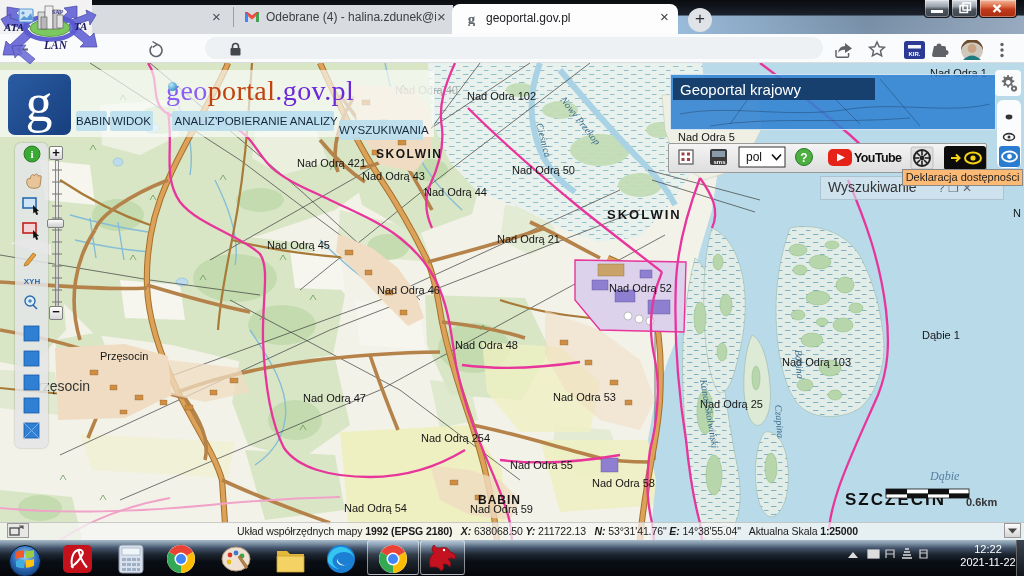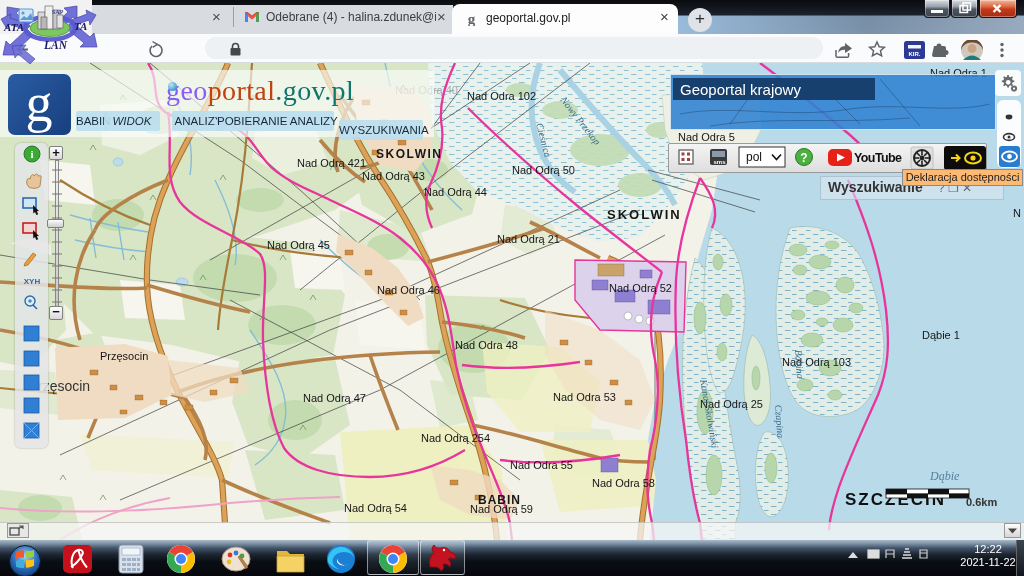--- a/index.html
+++ b/index.html
@@ -387,25 +387,25 @@
       </g>
     </svg>
 
     
     <div id="hdr"></div>
     <div id="glogo"></div>
     <svg class="abs" style="left:8px;top:11px;" width="63" height="61">
         <text x="31" y="47" font-size="54" font-family="Liberation Serif,serif" fill="#fff" text-anchor="middle">g</text>
       </svg>
     <div class="abs" style="left:160px;top:12px;width:300px;height:34px;font-family:'Liberation Serif',serif;font-size:28px;letter-spacing:.4px;">
-      <span style="color:#8b5cf6;margin-left:6px;">geo</span><span style="color:#c2410c;">portal</span><span style="color:#0f766e;">.gov.pl</span>
+      <span style="color:#8b5cf6;margin-left:6px;">geo</span><span style="color:#c2410c;">portal</span><span style="color:#6d28d9;">.gov.pl</span>
     </div>
     <div class="abs" style="left:168px;top:19px;width:9px;height:9px;border-radius:50%;background:radial-gradient(circle at 35% 30%,#bfe4f4,#56a8d4 60%,#1f6ba0);"></div>
     <div class="menubtn" style="left:76px;width:31px;">BABIN</div>
-    <div class="menubtn" style="left:104px;width:56px;font-style:italic;">WIDOK</div>
+    <div class="menubtn" style="left:110px;width:43px;">WIDOK</div>
     <div class="menubtn" style="left:172px;width:53px;">ANALIZY</div>
     <div class="menubtn" style="left:217px;width:117px;">POBIERANIE ANALIZY</div>
     <div class="menubtn" style="left:339px;width:84px;margin-top:9px;">WYSZUKIWANIA</div>
 
     
     <div id="tools"></div>
     <svg class="abs" style="left:15px;top:80px;" width="34" height="310" viewBox="0 0 34 310">
       <circle cx="17" cy="11" r="8" fill="#3aaa35" stroke="#2a7a28" stroke-width="1"></circle>
       <text x="17" y="15" font-size="11" font-weight="bold" fill="#fff" text-anchor="middle" font-family="Liberation Serif,serif">i</text>
       <g transform="translate(9,31)">
@@ -538,33 +538,34 @@
       <circle cx="12" cy="37" r="1.5" fill="#333"></circle>
     </svg>
     <div class="abs" style="left:999px;top:83px;width:21px;height:21px;background:#2a7cd0;border-radius:3px;"></div>
     <svg class="abs" style="left:999px;top:83px;" width="21" height="21">
       <ellipse cx="10.5" cy="10.5" rx="7.5" ry="5" fill="none" stroke="#fff" stroke-width="1.8"></ellipse>
       <circle cx="10.5" cy="10.5" r="2.4" fill="#fff"></circle>
     </svg>
 
     
     <div class="abs" style="left:820px;top:113px;width:184px;height:24px;background:rgba(219,232,240,.6);border:1px solid rgba(150,170,185,.55);box-sizing:border-box;"></div>
-    <div class="abs" style="left:828px;top:116px;font-size:14px;font-weight:bold;color:#333;">Wyszukiwanie</div>
+    <div class="abs" style="left:828px;top:116px;font-size:14px;font-weight:normal;color:#333;">Wyszukiwanie</div>
     <div class="abs" style="left:938px;top:118px;font-size:12px;color:#667;">? ❐ ✕</div>
 
     
     <div class="abs" style="left:902px;top:106px;width:121px;height:17px;background:#fdba74;border:1px solid #8a8a8a;box-sizing:border-box;font-size:11px;color:#222;text-align:center;line-height:15px;white-space:nowrap;">Deklaracja dostępności</div>
 
     
     <div id="statusbar"></div>
     <div class="abs" style="left:7px;top:460px;width:22px;height:15px;background:rgba(230,230,230,.9);border:1px solid #999;box-sizing:border-box;"></div>
     <svg class="abs" style="left:9px;top:462px;" width="18" height="11">
         <rect x="1" y="3" width="9" height="7" fill="none" stroke="#555" stroke-width="1.4"></rect>
         <path d="M9,4 l5,-3 m-4,0 h4 v3" stroke="#555" stroke-width="1.2" fill="none"></path>
       </svg>
+    <div id="statustext">Układ współrzędnych mapy <b>1992 (EPSG 2180)</b> &nbsp; <b><i>X:</i></b> 638068.50 <b><i>Y:</i></b> 211722.13 &nbsp; <b><i>N:</i></b> 53°31'41.76" <b><i>E:</i></b> 14°38'55.04" &nbsp; Aktualna Skala <b>1:25000</b></div>
     <div class="abs" style="left:1004px;top:460px;width:17px;height:15px;background:linear-gradient(#fdfdfd,#d5d5d5);border:1px solid #999;box-sizing:border-box;"></div>
     <svg class="abs" style="left:1004px;top:460px;" width="17" height="15">
         <path d="M4,5.5 l4.5,5 l4.5,-5 z" fill="#444"></path>
       </svg>
   </div>
 
   <div id="tabstrip"></div>
   <div id="backplate"></div>
   <div id="wmwhite"></div>
   <div class="tabx" style="left:209px;">×</div>

